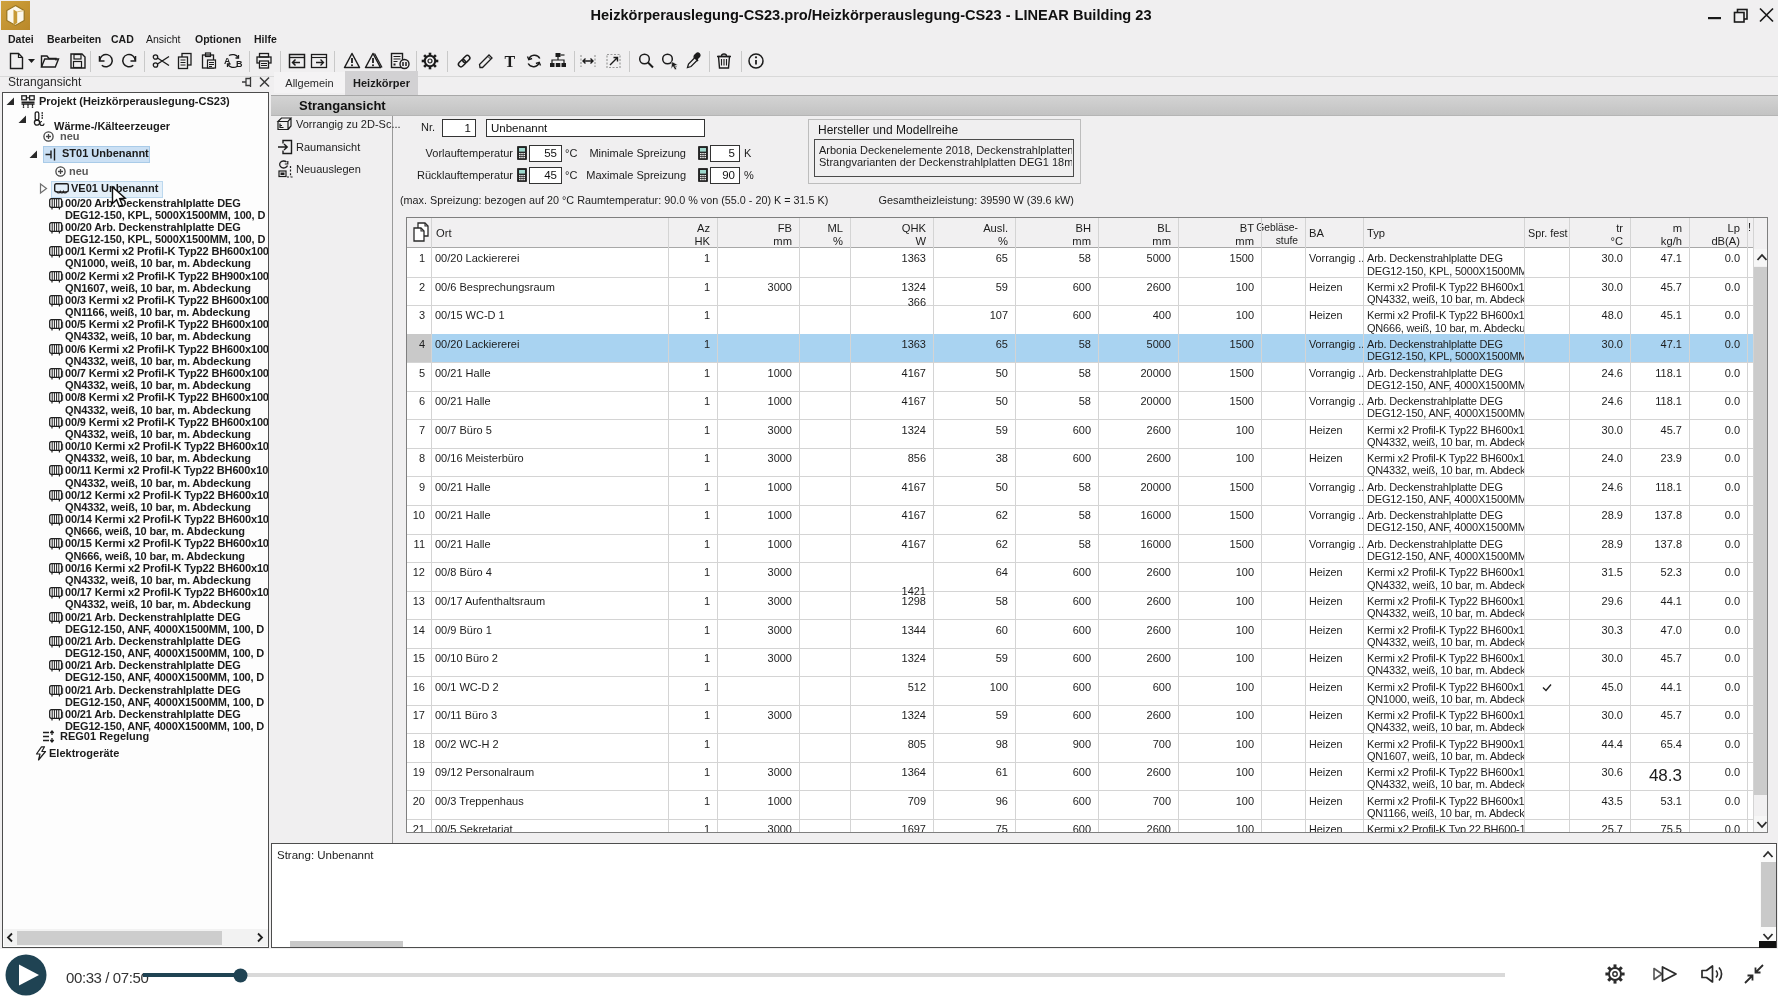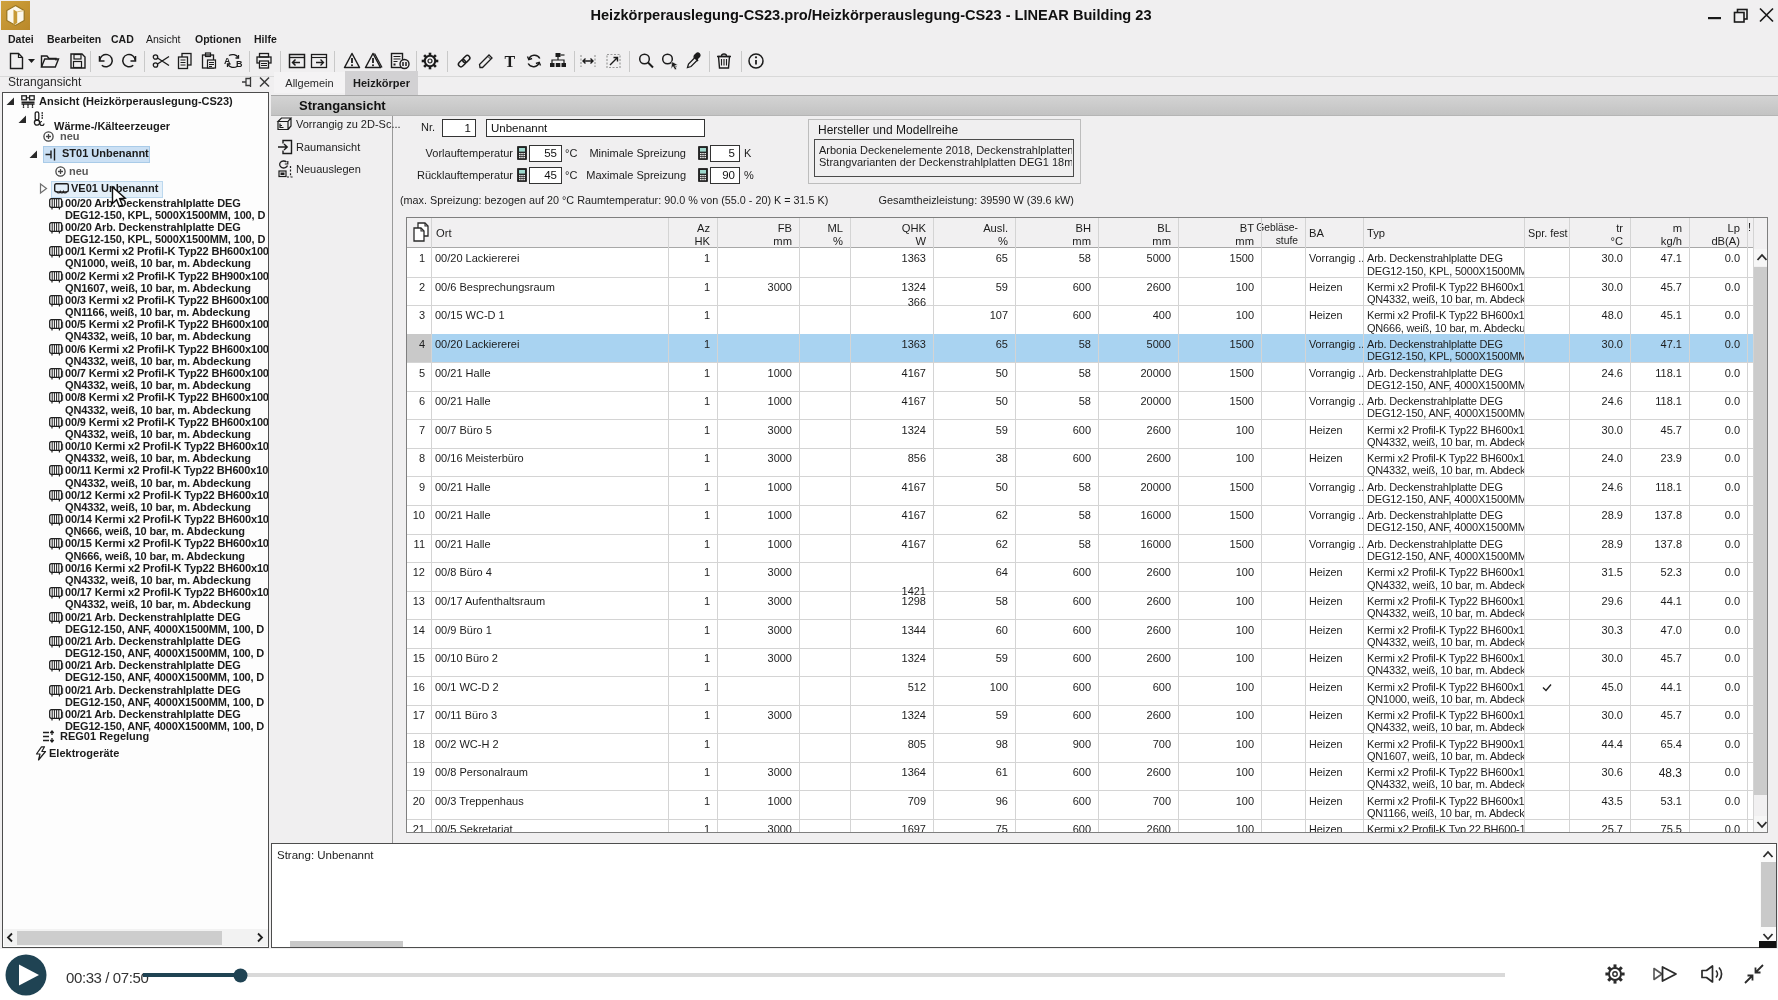--- a/index.html
+++ b/index.html
@@ -212,21 +212,21 @@
     <path d="M5.4 2.8 h3.2" stroke="#1f1f1f" stroke-width="1.2"></path>
     <path d="M0.5 7.2 h13 M0.5 9 h13" stroke="#1f1f1f" stroke-width="1.4"></path>
     <path d="M2.5 9 v2.6 M11.5 9 v2.6 M7 9 v2.6" stroke="#1f1f1f" stroke-width="1.2"></path>
     <circle cx="2.5" cy="12.3" r="0.8" fill="#1f1f1f"></circle>
     <circle cx="7" cy="12.3" r="0.8" fill="#1f1f1f"></circle>
     <circle cx="11.5" cy="12.3" r="0.8" fill="#1f1f1f"></circle>
   </svg>
 <svg style="left:6px;top:97px;" width="9" height="9" viewBox="0 0 9 9">
     <path d="M8 0.5 V8 H0.5 Z" fill="#2a2a2a"></path>
   </svg>
-<div class="lbl" style="left:39px;top:94.5px;font-size:11px;font-weight:600;color:#1b1b1b;">Ansicht (Heizkörperauslegung-CS23)</div>
+<div class="lbl" style="left:39px;top:94.5px;font-size:11px;font-weight:600;color:#1b1b1b;">Projekt (Heizkörperauslegung-CS23)</div>
 <svg style="left:33px;top:111px;" width="13" height="15" viewBox="0 0 13 15">
     <rect x="2.2" y="0.8" width="3.6" height="8.5" rx="1.8" stroke="#1f1f1f" fill="none" stroke-width="1.3"></rect>
     <circle cx="4" cy="11.6" r="2.6" stroke="#1f1f1f" fill="none" stroke-width="1.3"></circle>
     <path d="M8.5 2 h1.5 M8.5 4.5 h1.5 M8.5 7 h1.5" stroke="#1f1f1f" stroke-width="1.4"></path>
     <path d="M9 10.5 a2 2 0 1 0 2 2" stroke="#1f1f1f" fill="none" stroke-width="1.1"></path>
   </svg>
 <svg style="left:18px;top:115px;" width="9" height="9" viewBox="0 0 9 9">
     <path d="M8 0.5 V8 H0.5 Z" fill="#2a2a2a"></path>
   </svg>
 <div class="lbl" style="left:54px;top:120px;font-size:11px;font-weight:600;color:#1b1b1b;">Wärme-/Kälteerzeuger</div>
@@ -881,30 +881,30 @@
 <div class="lbl" style="left:auto;right:596px;top:519.6px;font-size:11px;color:#1c1c1c;">700</div>
 <div class="lbl" style="left:auto;right:513px;top:519.6px;font-size:11px;color:#1c1c1c;">100</div>
 <div class="lbl" style="left:auto;right:144px;top:519.6px;font-size:11px;color:#1c1c1c;">44.4</div>
 <div class="lbl" style="left:auto;right:85px;top:519.6px;font-size:11px;color:#1c1c1c;">65.4</div>
 <div class="lbl" style="left:auto;right:27px;top:519.6px;font-size:11px;color:#1c1c1c;">0.0</div>
 <div class="lbl" style="left:902px;top:519.6px;font-size:10.8px;color:#1c1c1c;max-width:55px;overflow:hidden;">Heizen</div>
 <div class="lbl" style="left:960px;top:519.6px;font-size:11px;letter-spacing:-0.2px;color:#1c1c1c;max-width:157px;overflow:hidden;">Kermi x2 Profil-K Typ22 BH900x10...</div>
 <div class="lbl" style="left:960px;top:531.9px;font-size:11px;letter-spacing:-0.2px;color:#1c1c1c;max-width:157px;overflow:hidden;">QN1607, weiß, 10 bar, m. Abdeck...</div>
 <div class="hline" style="left:0;top:572.4px;width:1346px;background:#d4d4d4;"></div>
 <div class="lbl" style="left:auto;right:1342px;top:548.2px;font-size:11px;color:#1c1c1c;">19</div>
-<div class="lbl" style="left:28px;top:548.2px;font-size:11px;color:#1c1c1c;">00/8 Personalraum</div>
+<div class="lbl" style="left:28px;top:548.2px;font-size:11px;color:#1c1c1c;">09/12 Personalraum</div>
 <div class="lbl" style="left:auto;right:1057px;top:548.2px;font-size:11px;color:#1c1c1c;">1</div>
 <div class="lbl" style="left:auto;right:975px;top:548.2px;font-size:11px;color:#1c1c1c;">3000</div>
 <div class="lbl" style="left:auto;right:841px;top:548.2px;font-size:11px;color:#1c1c1c;">1364</div>
 <div class="lbl" style="left:auto;right:759px;top:548.2px;font-size:11px;color:#1c1c1c;">61</div>
 <div class="lbl" style="left:auto;right:676px;top:548.2px;font-size:11px;color:#1c1c1c;">600</div>
 <div class="lbl" style="left:auto;right:596px;top:548.2px;font-size:11px;color:#1c1c1c;">2600</div>
 <div class="lbl" style="left:auto;right:513px;top:548.2px;font-size:11px;color:#1c1c1c;">100</div>
 <div class="lbl" style="left:auto;right:144px;top:548.2px;font-size:11px;color:#1c1c1c;">30.6</div>
-<div class="lbl" style="left:auto;right:85px;top:548.2px;font-size:12px;color:#1c1c1c;">48.3</div>
+<div class="lbl" style="left:auto;right:85px;top:548.2px;font-size:17px;color:#1c1c1c;">48.3</div>
 <div class="lbl" style="left:auto;right:27px;top:548.2px;font-size:11px;color:#1c1c1c;">0.0</div>
 <div class="lbl" style="left:902px;top:548.2px;font-size:10.8px;color:#1c1c1c;max-width:55px;overflow:hidden;">Heizen</div>
 <div class="lbl" style="left:960px;top:548.2px;font-size:11px;letter-spacing:-0.2px;color:#1c1c1c;max-width:157px;overflow:hidden;">Kermi x2 Profil-K Typ22 BH600x10...</div>
 <div class="lbl" style="left:960px;top:560.4px;font-size:11px;letter-spacing:-0.2px;color:#1c1c1c;max-width:157px;overflow:hidden;">QN4332, weiß, 10 bar, m. Abdeck...</div>
 <div class="hline" style="left:0;top:601.0px;width:1346px;background:#d4d4d4;"></div>
 <div class="lbl" style="left:auto;right:1342px;top:576.8px;font-size:11px;color:#1c1c1c;">20</div>
 <div class="lbl" style="left:28px;top:576.8px;font-size:11px;color:#1c1c1c;">00/3 Treppenhaus</div>
 <div class="lbl" style="left:auto;right:1057px;top:576.8px;font-size:11px;color:#1c1c1c;">1</div>
 <div class="lbl" style="left:auto;right:975px;top:576.8px;font-size:11px;color:#1c1c1c;">1000</div>
 <div class="lbl" style="left:auto;right:841px;top:576.8px;font-size:11px;color:#1c1c1c;">709</div>

